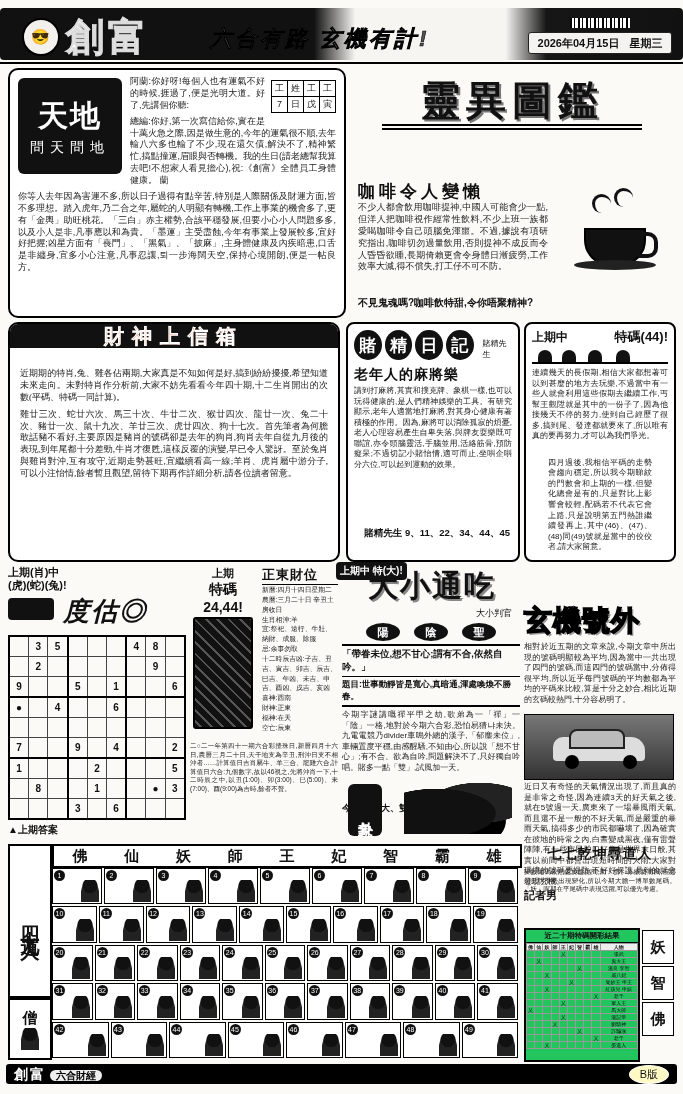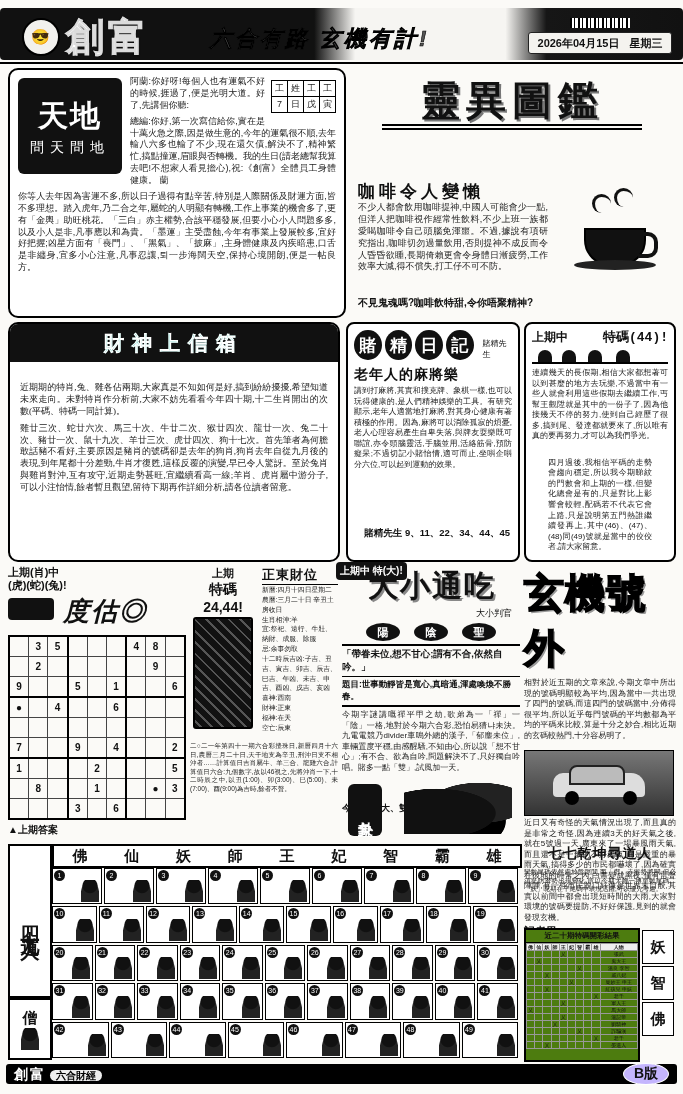--- a/index.html
+++ b/index.html
@@ -51,38 +51,38 @@
     border-radius:0 0 26px 26px;border:2px solid #000;}
   #saucer{position:absolute;left:8px;top:72px;width:82px;height:10px;background:#222;border-radius:50%;}
   #handle{position:absolute;left:72px;top:44px;width:16px;height:18px;border:4px solid #111;
     border-left:none;border-radius:0 10px 10px 0;}
   .steam{position:absolute;width:16px;height:16px;border:3px solid #111;border-bottom:none;
     border-right:none;border-radius:50%;}
   #ghost-foot{position:absolute;left:6px;top:228px;font-size:10px;font-weight:bold;}
 
   
   #mailbox{left:8px;top:322px;width:332px;height:240px;box-sizing:border-box;}
-  #mail-banner{height:38px;background:#111;border-radius:8px 8px 0 0;display:flex;align-items:center;
-    justify-content:center;color:#14b8a6;font-size:20px;font-weight:900;letter-spacing:8px;
+  #mail-banner{height:24px;background:#111;border-radius:8px 8px 0 0;display:flex;align-items:center;
+    justify-content:center;color:#c2410c;font-size:20px;font-weight:900;letter-spacing:8px;
     -webkit-text-stroke:.5px #fff;}
   #mail-body{padding:20px 10px;font-family:Liberation Serif, serif;}
 
   
   #diary{left:346px;top:322px;width:174px;height:240px;box-sizing:border-box;border-radius:8px;}
   #diary-logo{display:flex;gap:3px;padding:6px 6px 0 6px;align-items:flex-end;}
   #diary-logo .bub{width:30px;height:30px;background:#111;border-radius:50%;color:#fff;
     display:flex;align-items:center;justify-content:center;font-size:17px;font-weight:900;}
   #diary-byline{font-size:8px;margin-left:6px;}
   #diary-title{font-size:14px;font-weight:900;margin:6px 6px 2px 6px;letter-spacing:1px;}
   #diary-body{margin:0 6px;height:138px;overflow:hidden;}
   #diary-tips{margin:3px 8px 0 6px;font-size:9.5px;font-weight:bold;text-align:right;}
 
   
   #lastspec{left:524px;top:322px;width:152px;height:240px;box-sizing:border-box;border-radius:8px;}
-  #lastspec-head{padding:4px 6px 0 6px;display:flex;justify-content:space-between;align-items:center;font-family:Liberation Mono, monospace;}
+  #lastspec-head{padding:4px 6px 0 6px;display:flex;justify-content:space-between;align-items:center;}
   #lastspec-label{font-size:12px;font-weight:900;}
   #lastspec-num{font-size:13px;font-weight:900;}
   #boat{margin:0 6px;height:16px;border-bottom:2px solid #000;position:relative;overflow:hidden;}
   #boat .hump{position:absolute;bottom:0;width:14px;height:12px;background:#111;border-radius:8px 8px 0 0;}
   #lastspec-body{margin:4px 6px;height:186px;overflow:hidden;}
 
   
   #puzzle{left:8px;top:566px;width:178px;height:274px;}
   #puzzle-prev{font-size:11px;font-weight:900;line-height:1.2;}
   #puzzle-logo{font-size:26px;font-weight:900;font-style:italic;letter-spacing:2px;margin-top:2px;}
@@ -125,22 +125,22 @@
   #seal{position:absolute;left:6px;bottom:4px;width:34px;height:52px;background:#111;border-radius:6px;
     color:#fff;writing-mode:vertical-rl;display:flex;align-items:center;justify-content:center;
     font-size:15px;font-weight:900;}
   #inkblob{position:absolute;right:8px;bottom:6px;width:108px;height:52px;background:
     radial-gradient(ellipse at 30% 60%,#111 55%,transparent 56%),
     radial-gradient(ellipse at 70% 40%,#222 45%,transparent 46%),
     radial-gradient(ellipse at 55% 75%,#000 50%,transparent 51%);}
 
   
   #mystery{left:524px;top:566px;width:152px;height:274px;}
-  #my-title{font-size:40px;font-weight:900;letter-spacing:1px;color:#000000;
-    -webkit-text-stroke:1.6px #000;text-shadow:2px 2px 0 #999;}
+  #my-title{font-size:28px;font-weight:900;letter-spacing:1px;color:#4d7c0f;
+    -webkit-text-stroke:1.6px #000;text-shadow:2px 2px 0 #999;margin-top:36px;}
   #my-body1{height:70px;overflow:hidden;margin-top:2px;}
   #carphoto{width:148px;height:64px;margin:2px 0;border:1px solid #000;background:
     linear-gradient(#777,#333);position:relative;overflow:hidden;}
   #carphoto .carbody{position:absolute;left:28px;top:22px;width:92px;height:24px;background:#ddd;
     border-radius:10px 14px 4px 4px;}
   #carphoto .carwin{position:absolute;left:44px;top:14px;width:52px;height:16px;background:#bbb;
     border-radius:8px 8px 0 0;border:2px solid #222;}
   #carphoto .wheel{position:absolute;top:40px;width:14px;height:14px;background:#000;border-radius:50%;}
   #my-body2{height:104px;overflow:hidden;}
   #my-byline{font-size:11px;font-weight:900;text-align:left;margin-top:2px;}
@@ -157,36 +157,36 @@
     justify-content:center;font-size:14px;font-weight:900;letter-spacing:1px;}
   #figures{left:52px;top:868px;width:466px;height:190px;display:flex;flex-direction:column;gap:2px;}
   .figrow{display:flex;gap:2px;flex:1;}
   .figcell{flex:1;border:1px solid #000;background:#fff;position:relative;overflow:hidden;}
   .figno{position:absolute;left:1px;top:1px;width:11px;height:11px;background:#111;color:#fff;
     border-radius:50%;font-size:7px;display:flex;align-items:center;justify-content:center;}
   .figart{position:absolute;right:2px;bottom:1px;width:18px;height:22px;background:
     radial-gradient(circle at 50% 26%,#111 7px,transparent 8px),
     radial-gradient(ellipse at 50% 78%,#222 9px,transparent 10px);}
   #seven-para{left:524px;top:868px;width:152px;height:56px;overflow:hidden;}
-  #results{left:524px;top:928px;width:112px;height:130px;border:2px solid #000;background:#4d7c0f;}
+  #results{left:524px;top:928px;width:112px;height:130px;border:2px solid #000;background:#22c55e;}
   #results-title{font-size:7.5px;font-weight:900;text-align:center;border-bottom:1px solid #000;padding:1px 0;}
   #rtable{border-collapse:collapse;width:100%;}
   #rtable td,#rtable th{border:1px solid #999;font-size:5px;height:6px;text-align:center;padding:0;}
   #rtable th{font-weight:bold;background:#eee;}
   #seeker{left:640px;top:928px;width:36px;height:130px;display:flex;flex-direction:column;align-items:center;gap:2px;}
   #seeker-label{writing-mode:vertical-rl;font-size:8px;font-weight:900;}
   .seekbox{width:30px;height:32px;border:1px solid #000;background:#fff;display:flex;align-items:center;
     justify-content:center;font-size:15px;font-weight:900;}
 
   
   #footer{left:6px;top:1064px;width:671px;height:20px;background:#000;border-radius:3px;
     display:flex;align-items:center;justify-content:space-between;padding:0 8px;box-sizing:border-box;}
   #f-brand{color:#fff;font-size:14px;font-weight:900;letter-spacing:2px;}
   #f-tag{color:#000;background:#eee;border-radius:8px;font-size:10px;font-weight:bold;padding:0 6px;margin-left:4px;}
-  #f-edition{background:#c4b5fd;border:1px solid #fff;border-radius:50%;font-size:14px;font-weight:bold;
+  #f-edition{background:#fef9c3;border:1px solid #fff;border-radius:50%;font-size:11px;font-weight:normal;
     padding:1px 10px;}
 </style>
 </head>
 <body>
 
 <div class="abs" id="header">
   <div class="abs" id="sunface">😎</div>
   <div class="abs" id="brand">創富</div>
   <div class="abs" id="slogan">六合有路 玄機有計!</div>
   <div class="abs" id="barcode"></div>

